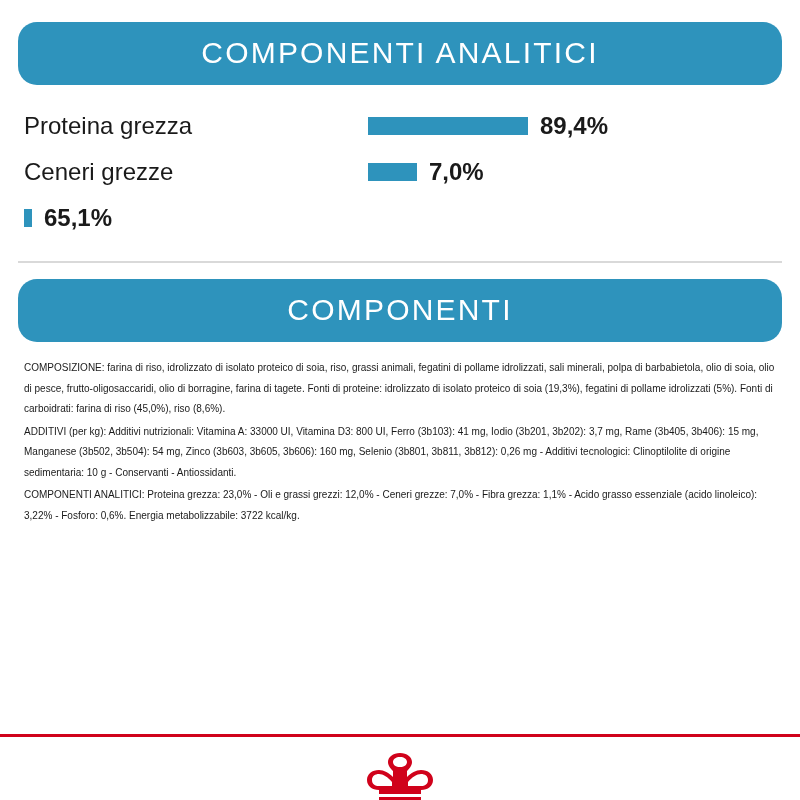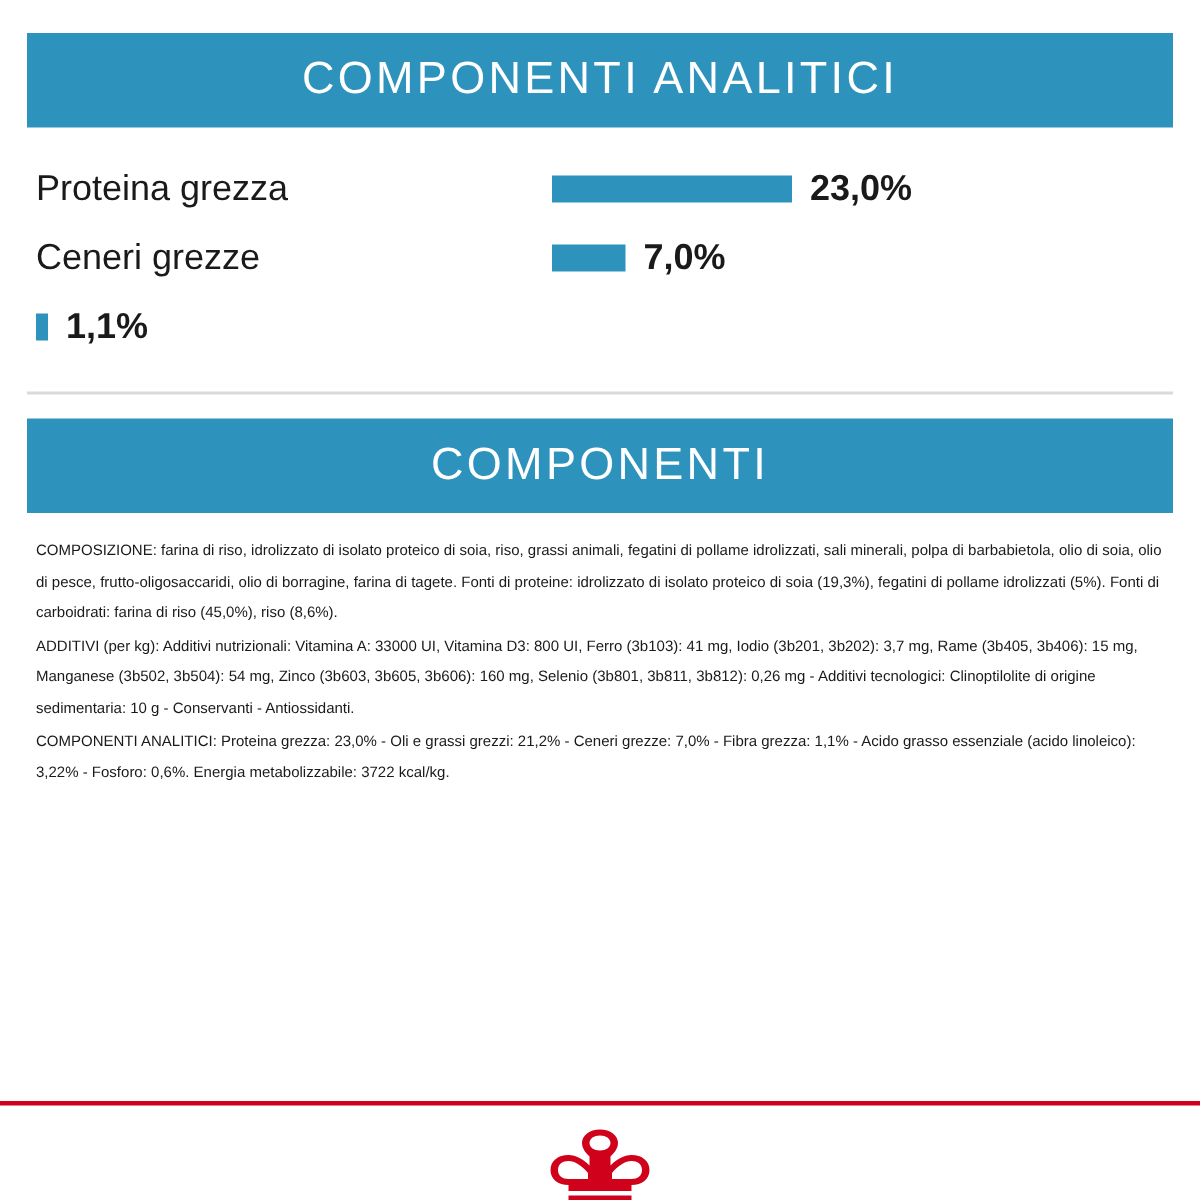--- a/index.html
+++ b/index.html
@@ -24,20 +24,21 @@
   
   .section-bar {
     background: #2e93bc;
     color: #ffffff;
     text-align: center;
     font-size: 30px;
     letter-spacing: 2.2px;
     font-weight: 400;
     padding: 14px 0 15px 0;
     box-sizing: border-box;
+    border-radius: 19px;
   }
   #analytic-bar {
     margin: 22px 18px 0 18px;
   }
   #ingredient-bar {
     margin: 0 18px 0 18px;
   }
 
   
   .chart {
@@ -120,51 +121,51 @@
 <div class="page">
 
   <div class="section-bar" id="analytic-bar">COMPONENTI ANALITICI</div>
 
   <div class="chart">
 
     <div class="chart-row">
       <div class="chart-label">Proteina grezza</div>
       <div class="chart-bar-wrap">
         <div class="chart-bar" style="width:160px"></div>
-        <div class="chart-value">23,0%</div>
+        <div class="chart-value">89,4%</div>
       </div>
     </div>
 
 
     <div class="chart-row">
       <div class="chart-label">Ceneri grezze</div>
       <div class="chart-bar-wrap">
         <div class="chart-bar" style="width:49px"></div>
         <div class="chart-value">7,0%</div>
       </div>
     </div>
 
     <div class="chart-row">
       <div class="chart-bar-wrap">
         <div class="chart-bar" style="width:8px"></div>
-        <div class="chart-value">1,1%</div>
+        <div class="chart-value">65,1%</div>
       </div>
     </div>
 
 
   </div>
 
   <div class="divider"></div>
 
   <div class="section-bar" id="ingredient-bar">COMPONENTI</div>
 
   <div class="ingredients">
     <p>COMPOSIZIONE: farina di riso, idrolizzato di isolato proteico di soia, riso, grassi animali, fegatini di pollame idrolizzati, sali minerali, polpa di barbabietola, olio di soia, olio di pesce, frutto-oligosaccaridi, olio di borragine, farina di tagete. Fonti di proteine: idrolizzato di isolato proteico di soia (19,3%), fegatini di pollame idrolizzati (5%). Fonti di carboidrati: farina di riso (45,0%), riso (8,6%).</p>
     <p>ADDITIVI (per kg): Additivi nutrizionali: Vitamina A: 33000 UI, Vitamina D3: 800 UI, Ferro (3b103): 41 mg, Iodio (3b201, 3b202): 3,7 mg, Rame (3b405, 3b406): 15 mg, Manganese (3b502, 3b504): 54 mg, Zinco (3b603, 3b605, 3b606): 160 mg, Selenio (3b801, 3b811, 3b812): 0,26 mg - Additivi tecnologici: Clinoptilolite di origine sedimentaria: 10 g - Conservanti - Antiossidanti.</p>
-    <p>COMPONENTI ANALITICI: Proteina grezza: 23,0% - Oli e grassi grezzi: 21,2% - Ceneri grezze: 7,0% - Fibra grezza: 1,1% - Acido grasso essenziale (acido linoleico): 3,22% - Fosforo: 0,6%. Energia metabolizzabile: 3722 kcal/kg.</p>
+    <p>COMPONENTI ANALITICI: Proteina grezza: 23,0% - Oli e grassi grezzi: 12,0% - Ceneri grezze: 7,0% - Fibra grezza: 1,1% - Acido grasso essenziale (acido linoleico): 3,22% - Fosforo: 0,6%. Energia metabolizzabile: 3722 kcal/kg.</p>
   </div>
 
   <div class="footer">
     <div class="footer-rule"></div>
     <div class="logo">
       <span>
         <svg width="74" height="62" viewBox="0 0 74 62" aria-hidden="true">
           <g fill="#d0021b">
             <path d="M37 6 C30 6 25 10 25 15 C25 19 28 22 30 24 L30 30 C26 26 21 23 16 23 C9 23 4 27 4 33 C4 39 9 43 16 43 L16 47 L58 47 L58 43 C65 43 70 39 70 33 C70 27 65 23 58 23 C53 23 48 26 44 30 L44 24 C46 22 49 19 49 15 C49 10 44 6 37 6 Z M37 10 C41 10 44 12 44 15 C44 18 41 20 37 20 C33 20 30 18 30 15 C30 12 33 10 37 10 Z M16 27 C20 27 25 30 29 35 L29 39 L16 39 C12 39 9 37 9 33 C9 29 12 27 16 27 Z M58 27 C62 27 65 29 65 33 C65 37 62 39 58 39 L45 39 L45 35 C49 30 54 27 58 27 Z"></path>
             <rect x="16" y="50" width="42" height="5"></rect>

